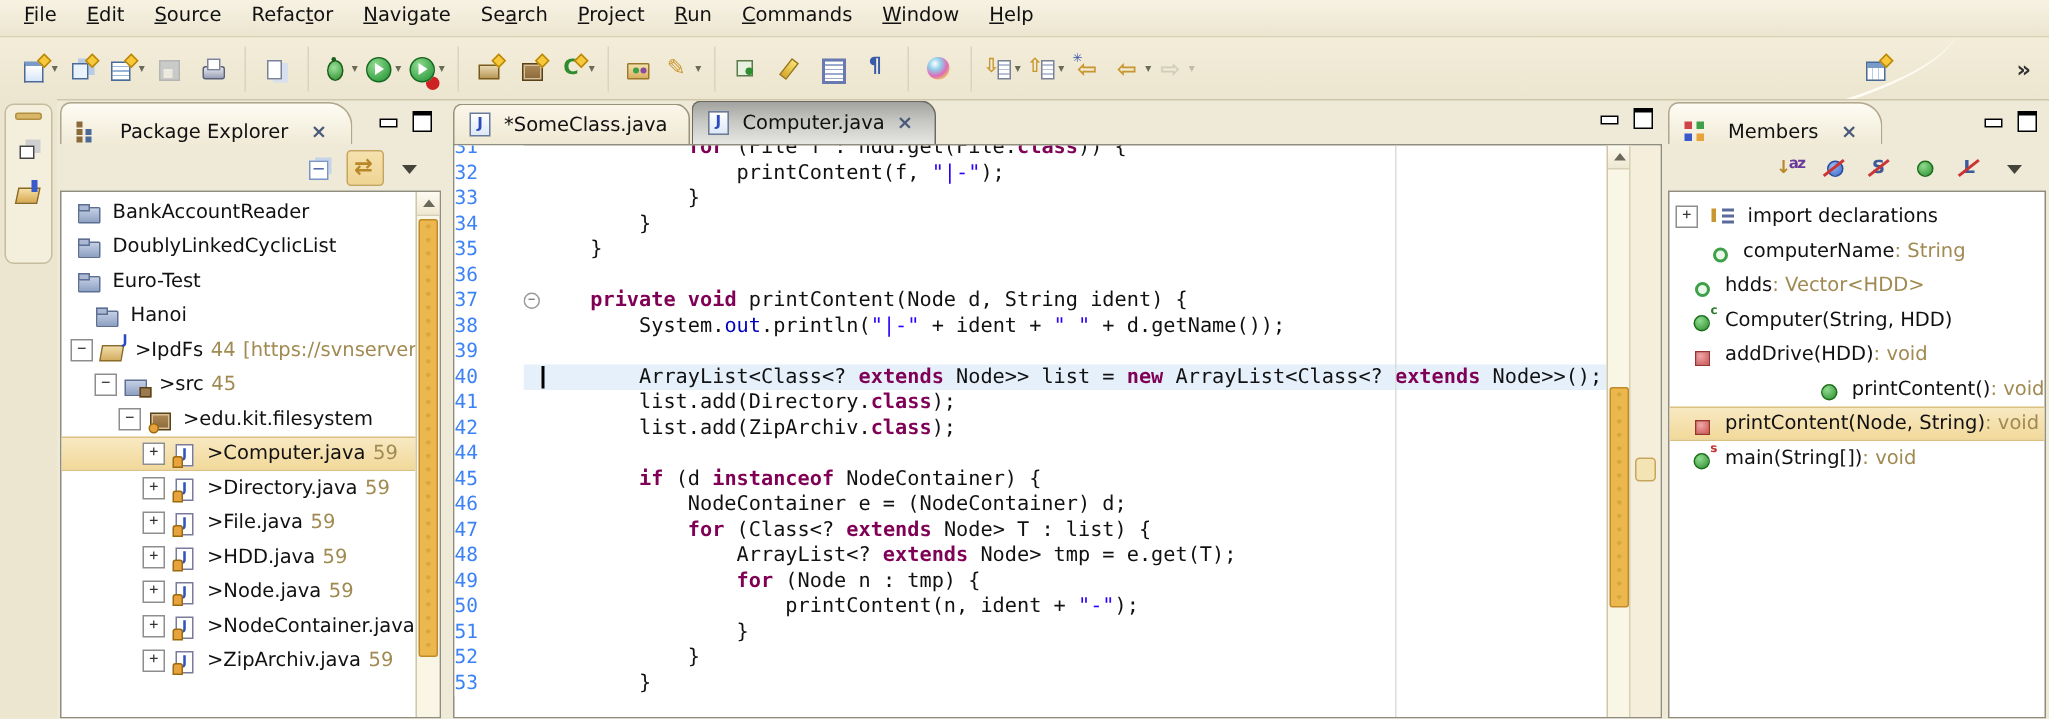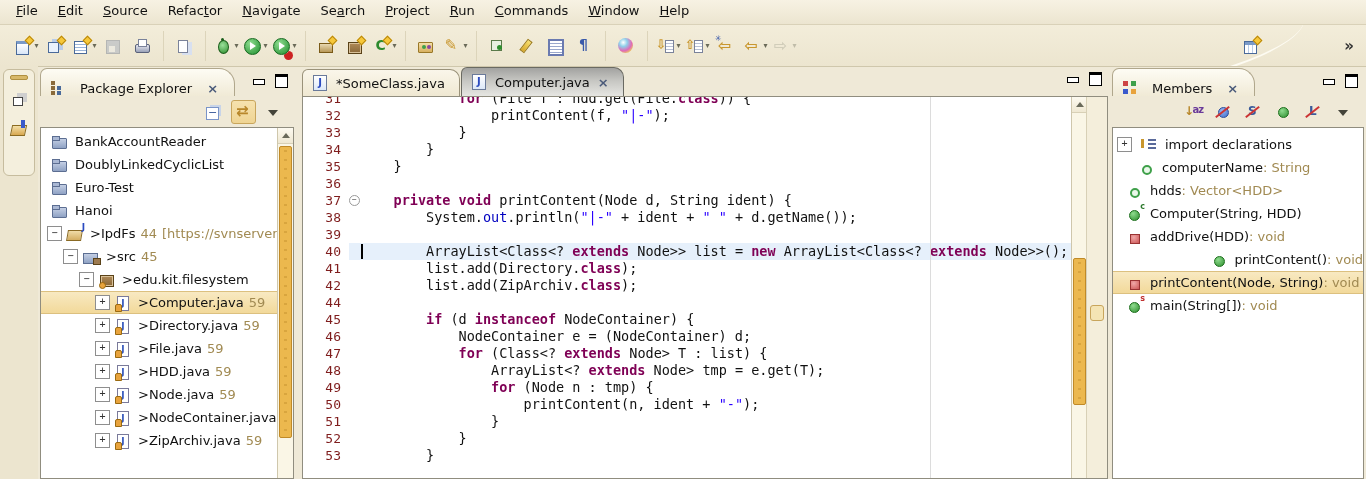--- a/index.html
+++ b/index.html
@@ -191,21 +191,21 @@
     background:linear-gradient(#faf6ea,#efe8d2);white-space:nowrap}
   .etab.active{background:linear-gradient(#a2a2a0 0%,#c6c6c2 45%,#e6e6e2 100%);
     border-color:#6a6a62;height:28px}
   .ic-jfile::before{content:"J";position:absolute;left:2px;top:1px;width:12px;height:14px;
     background:linear-gradient(#fff,#dce8f8);border:1px solid #6a7a9a;color:#2a4ac0;
     font:bold 10px/14px "DejaVu Sans",sans-serif;text-align:center}
   .ebody{position:absolute;top:30px;left:2px;right:2px;bottom:0;background:#fff;
     border:1px solid #908d7f;overflow:hidden}
   .code{position:absolute;left:0;right:36px;top:-7px}
   .cline{display:flex;height:17px;position:relative}
-  .lnum{width:38px;flex:none;text-align:right;padding-right:8px;color:#7f1d1d;
+  .lnum{width:38px;flex:none;padding-right:8px;color:#3b82f6;
     font:13px/17px "DejaVu Sans Mono",monospace;background:#fff;z-index:2}
   .fold{width:12px;flex:none;position:relative}
   .fold .fm{position:absolute;left:0;top:3px;width:9px;height:9px;border:1px solid #9a9a9a;
     border-radius:50%;background:#fff;font:8px/8px "DejaVu Sans Mono",monospace;text-align:center;color:#555}
   .ctext{white-space:pre;flex:1;font:13.5px/17px "DejaVu Sans Mono","Liberation Mono",monospace;position:relative}
   .hl .fold,.hl .ctext{background:#e6f0fb}
   .tk-k{color:#7f0055;font-weight:bold}
   .tk-s{color:#2a00ff}
   .tk-i{color:#0000c0;}
   .cursor{position:absolute;left:0;top:1px;width:2px;height:15px;background:#000}
@@ -410,21 +410,21 @@
           <div class="trow" style="padding-left: 6px;">
             <span class="noexp"></span>
             <span class="ib tico ic-project-closed"></span>
             <span class="tlabel">DoublyLinkedCyclicList</span>
           </div>
           <div class="trow" style="padding-left: 6px;">
             <span class="noexp"></span>
             <span class="ib tico ic-project-closed"></span>
             <span class="tlabel">Euro-Test</span>
           </div>
-          <div class="trow" style="padding-left: 6px;">
+          <div class="trow" style="padding-left: 6px; margin-left: 12px;">
             <span class="noexp"></span>
             <span class="ib tico ic-project-closed"></span>
             <span class="tlabel">Hanoi</span>
           </div>
           <div class="trow" style="padding-left: 6px;">
             <span class="exp">−</span>
             <span class="ib tico ic-project-open"></span>
             <span class="tpre">&gt; </span>
             <span class="tlabel">IpdFs</span>
             <span class="tbadge">44</span>

